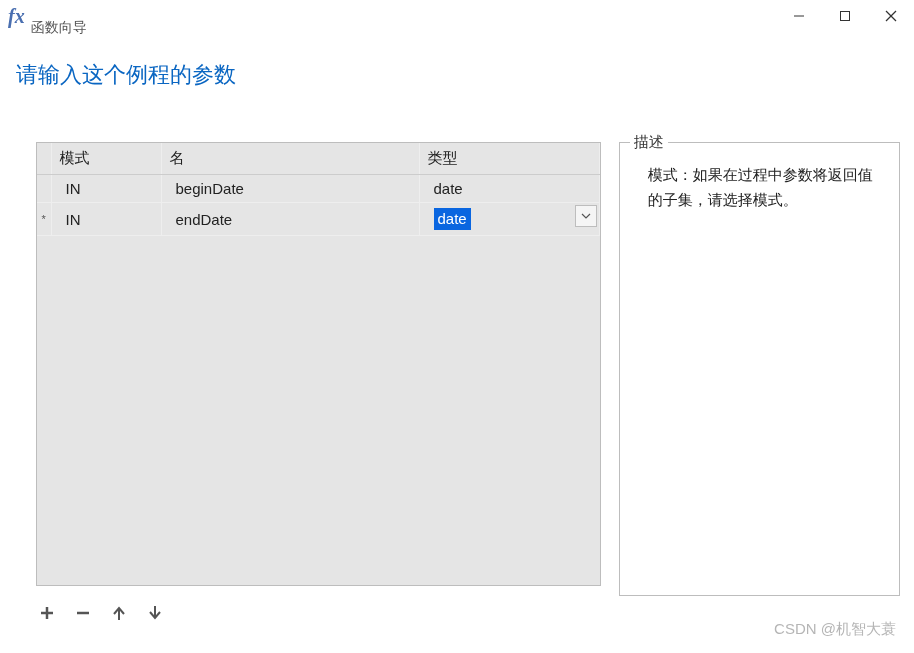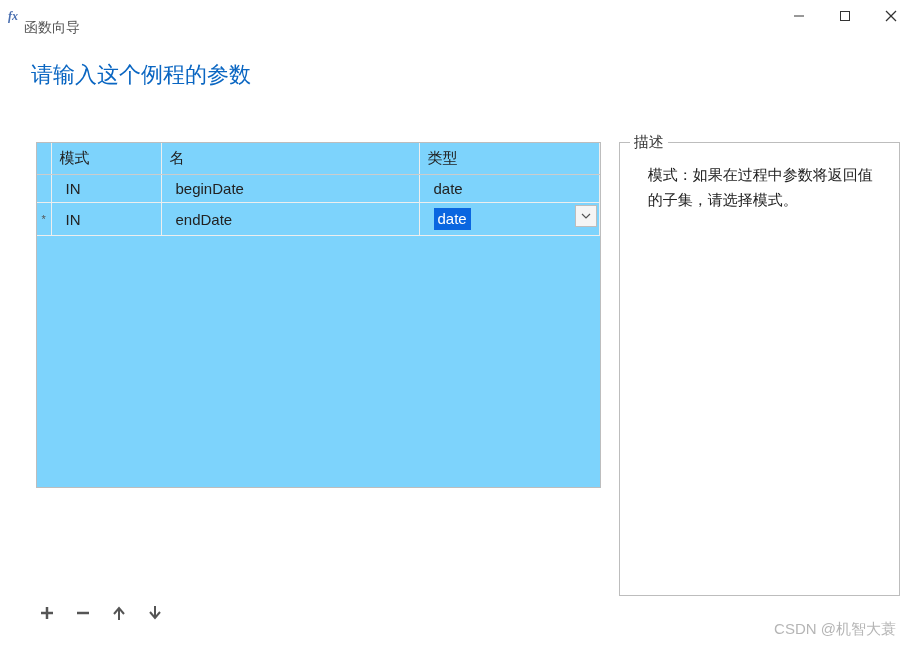--- a/index.html
+++ b/index.html
@@ -15,21 +15,21 @@
     }
     .titlebar {
       display: flex;
       align-items: center;
       height: 32px;
       padding: 0 0 0 4px;
     }
     .titlebar .app-icon {
       font-family: "Times New Roman", serif;
       font-style: italic;
-      font-size: 12px;
+      font-size: 20px;
       color: #4a6fb0;
       margin: 0 6px 0 4px;
       font-weight: bold;
     }
     .titlebar .title {
       font-size: 14px;
       color: #555;
       margin-top: 23px;
     }
     .window-controls {
@@ -41,33 +41,33 @@
       height: 30px;
       display: flex;
       align-items: center;
       justify-content: center;
       color: #333;
     }
     .win-btn svg { width: 12px; height: 12px; }
     .heading {
       font-size: 22px;
       color: #0a66c2;
-      padding: 28px 0 0 31px;
+      padding: 28px 0 0 16px;
       font-weight: 400;
     }
     .content {
       display: flex;
       gap: 18px;
       margin: 52px 14px 0 36px;
     }
     .table-panel {
       border: 1px solid #bdbdbd;
       width: 566px;
-      height: 346px;
-      background: #7dd3fc;
+      height: 444px;
+      background: #e5e5e5;
       overflow: hidden;
     }
     table {
       width: 100%;
       border-collapse: collapse;
       font-size: 15px;
     }
     thead td {
       border-bottom: 1px solid #ccc;
       border-right: 1px solid #eee;

